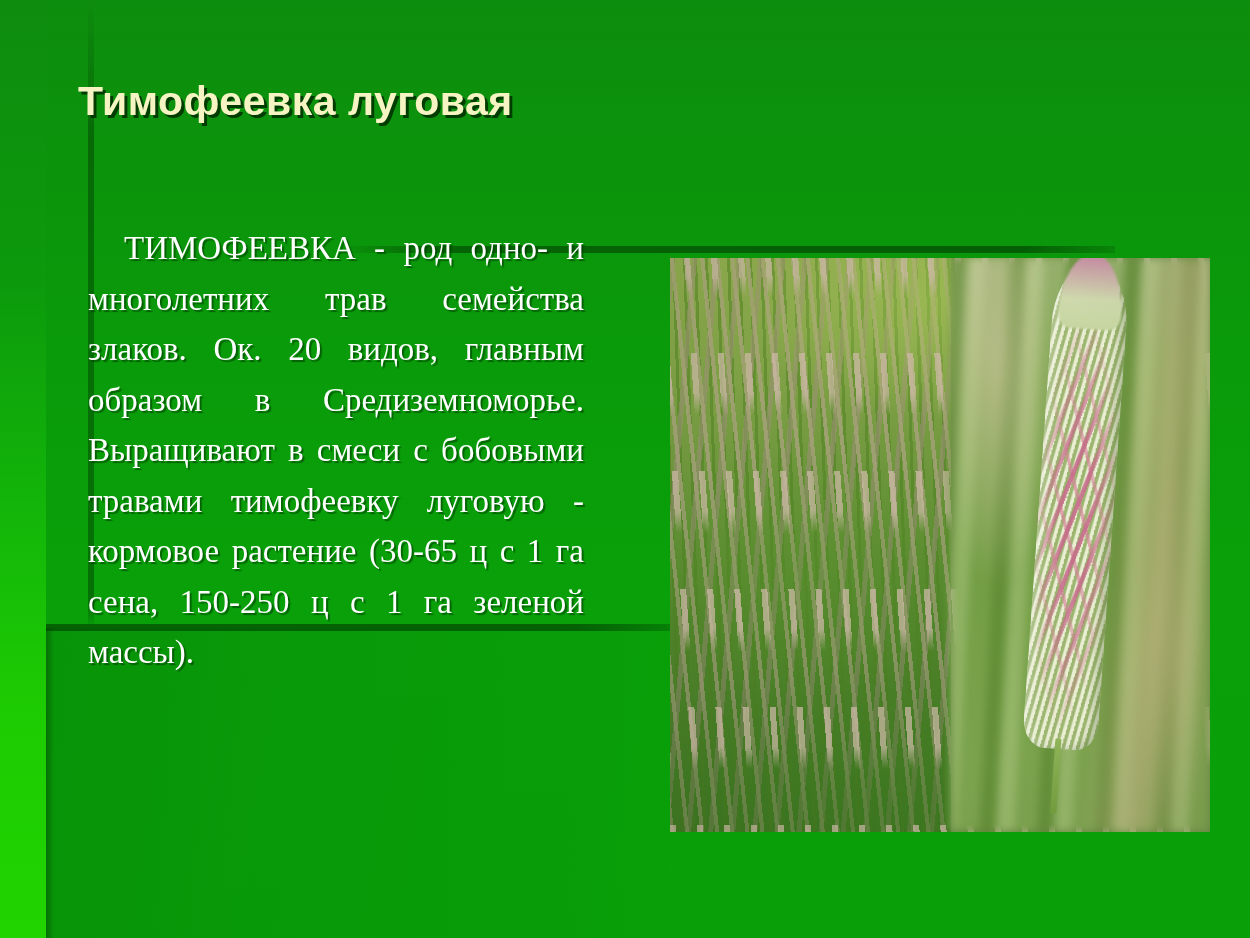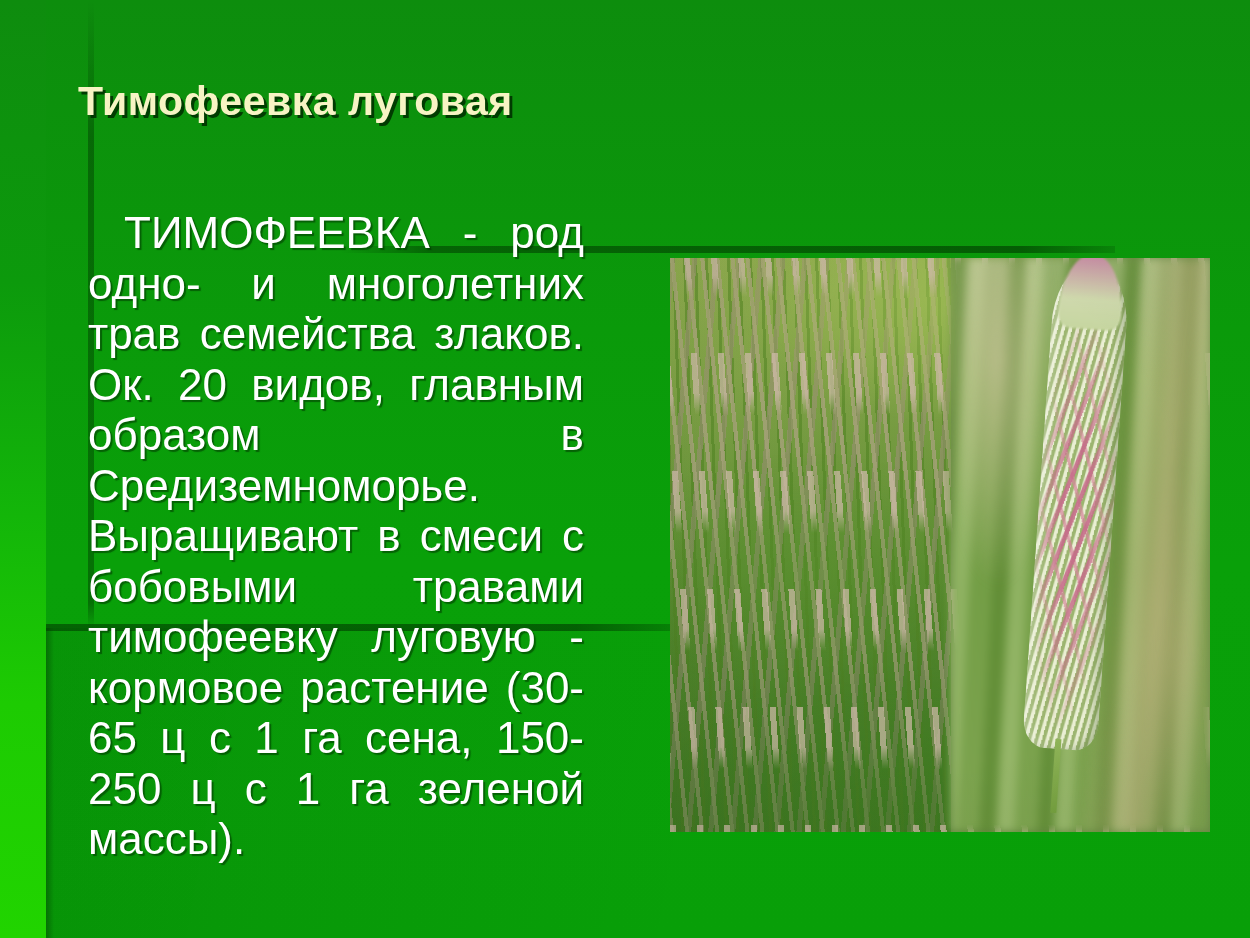--- a/index.html
+++ b/index.html
@@ -75,29 +75,30 @@
     letter-spacing: 0.5px;
     color: #f7f4c4;
     text-shadow: 3px 3px 0 rgba(0,45,0,0.85);
     white-space: nowrap;
   }
 
   
   .body-text {
     position: absolute;
     left: 88px;
-    top: 208px;
+    top: 223px;
     width: 496px;
-    font-size: 44px;
+    font-size: 33px;
     line-height: 50.5px;
     color: #ffffff;
     text-align: justify;
     text-indent: 36px;
     text-shadow: 2px 2px 1px rgba(0,50,0,0.55);
     word-spacing: 0px;
+    font-family: Liberation Serif, serif;
   }
   .body-text::after {
     content: "";
     display: inline-block;
     width: 100%;
   }
 
   
   .photo {
     position: absolute;

